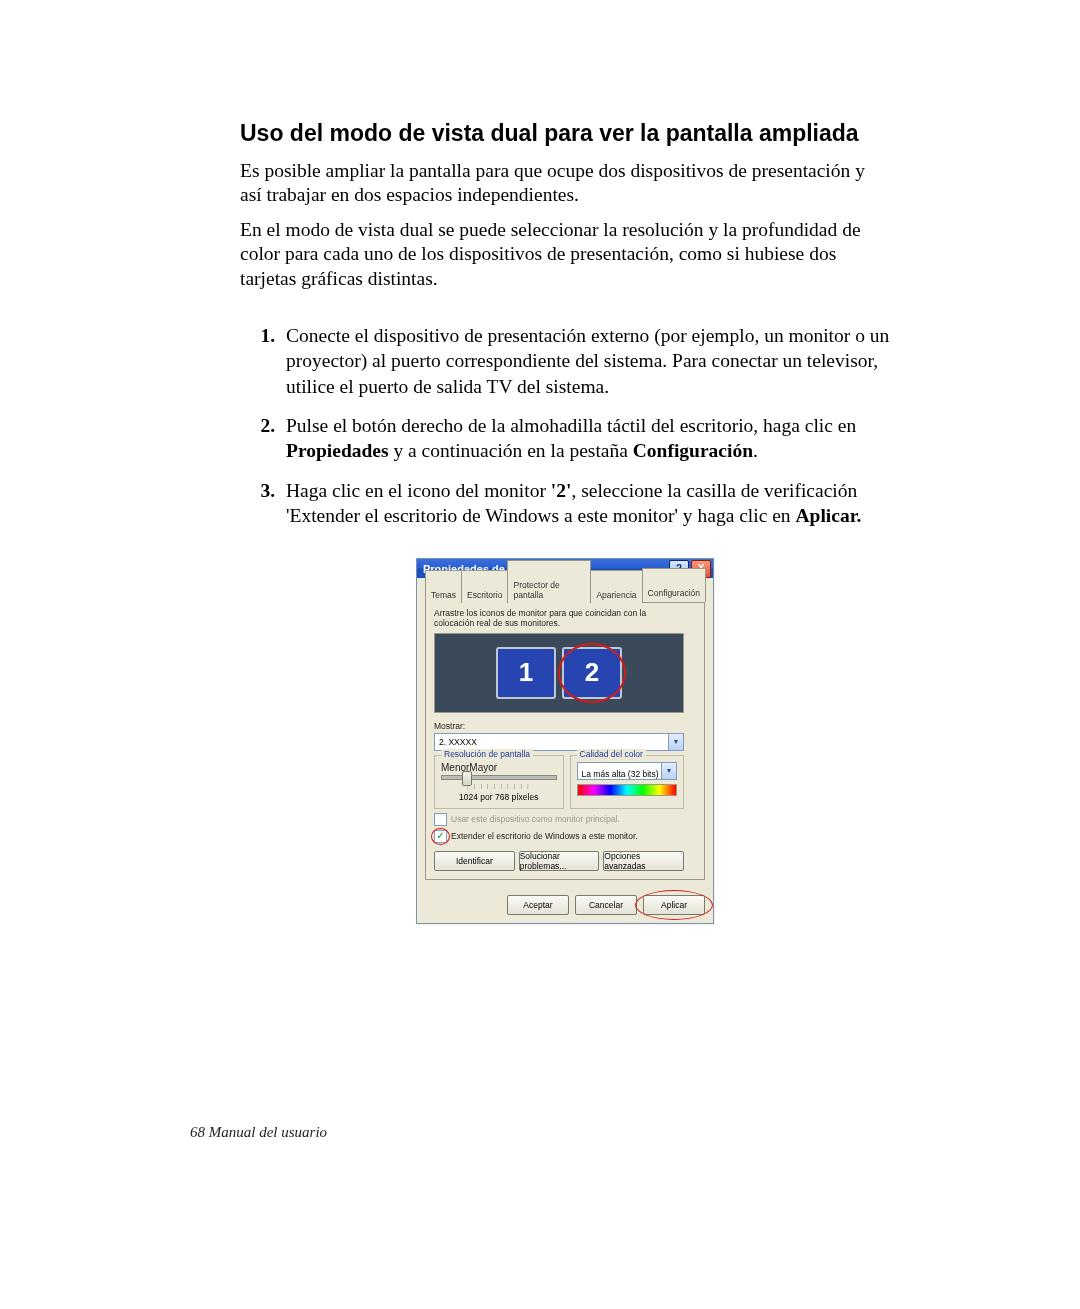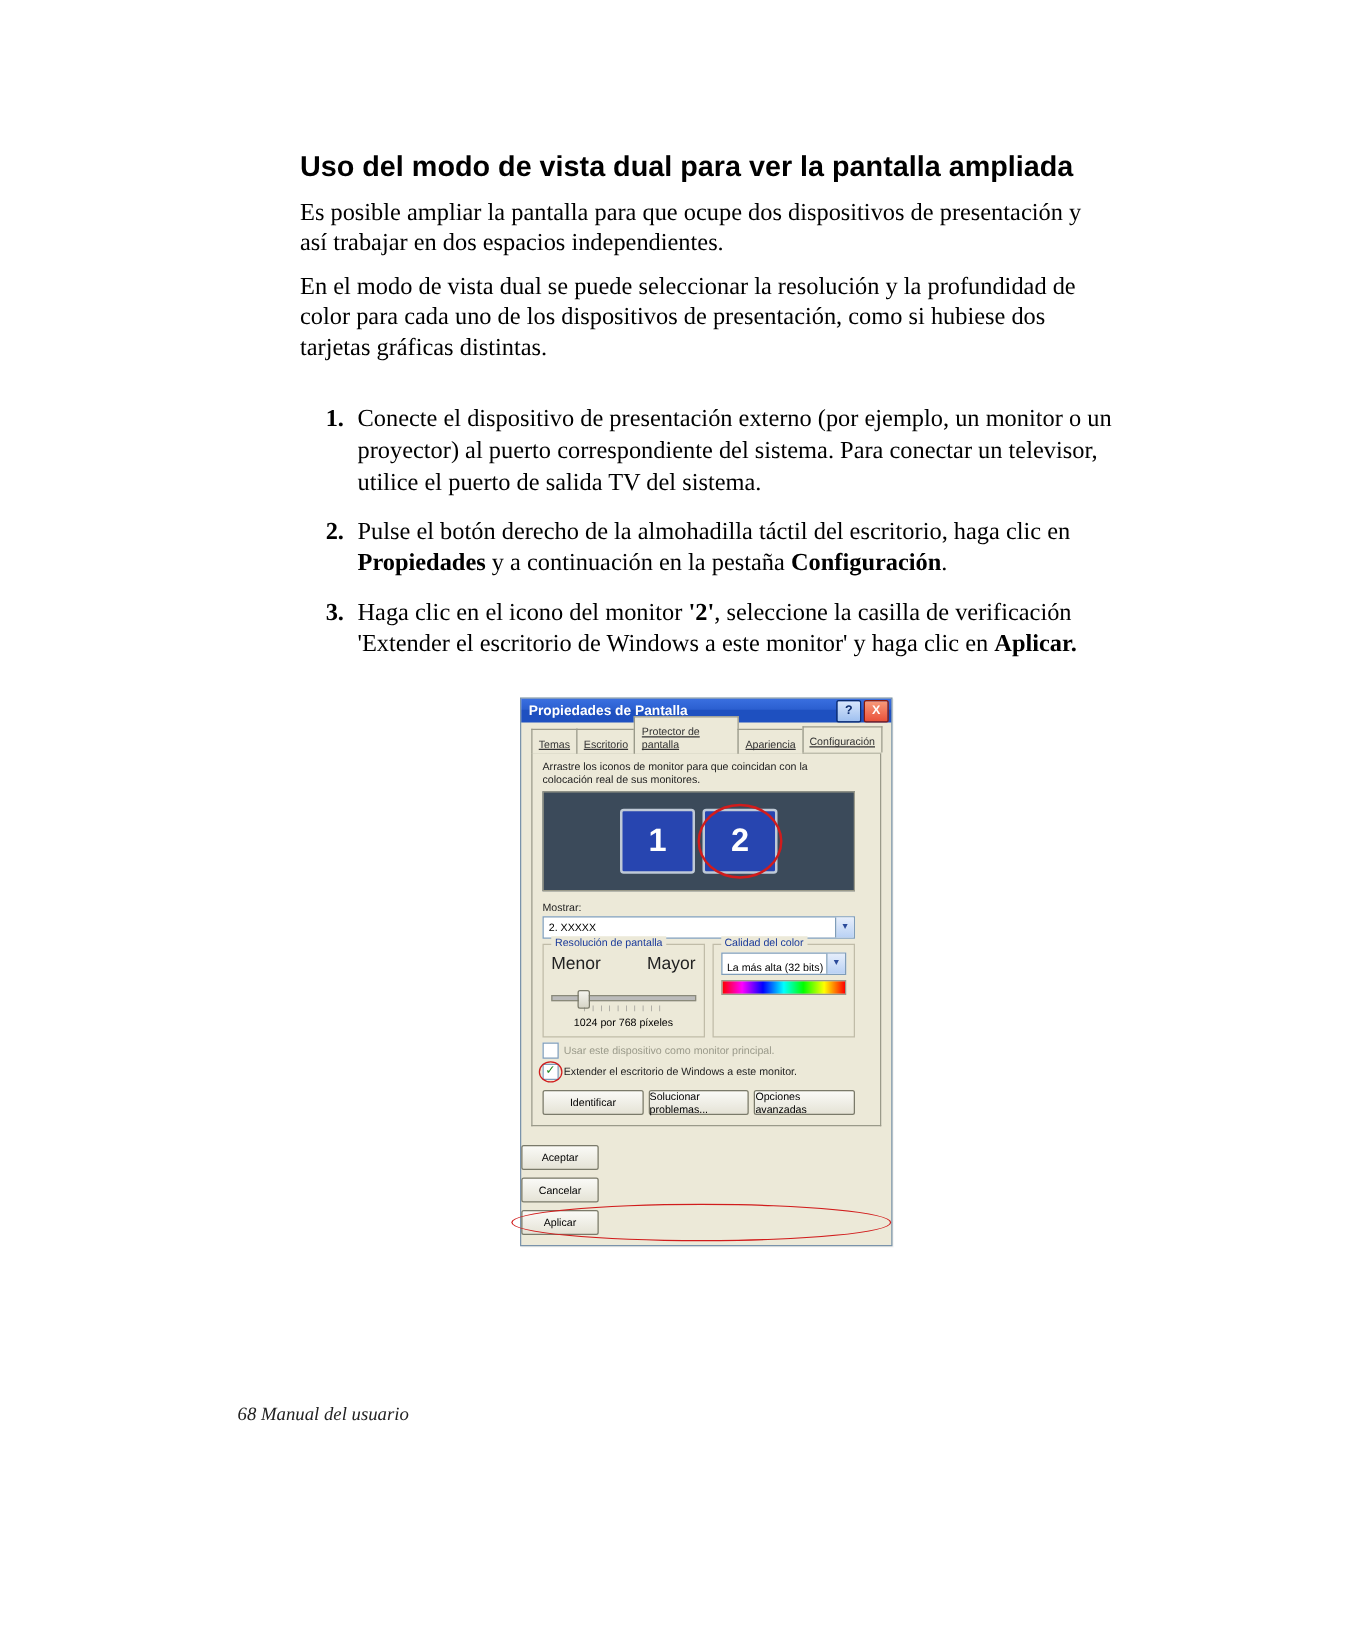--- a/index.html
+++ b/index.html
@@ -93,30 +93,29 @@
   .xp-body {
     padding: 6px 8px 8px 8px;
   }
   .xp-tabs {
     display: flex;
     align-items: flex-end;
     border-bottom: 1px solid #9a9a8a;
     height: 18px;
   }
   .xp-tab {
-    padding: 6px 5px 3px 5px;
+    padding: 19px 5px 3px 5px;
     border: 1px solid #9a9a8a;
     border-bottom: none;
     margin-right: -1px;
     background: #ece9d8;
     font-size: 8.5px;
     color: #333;
     position: relative;
     top: 1px;
-    text-decoration: underline;
   }
   .xp-tab.active {
     background: #ece9d8;
     z-index: 2;
     top: 0;
     padding-bottom: 4px;
   }
   .xp-tabpanel {
     border: 1px solid #9a9a8a;
     border-top: none;
@@ -207,24 +206,23 @@
     position: absolute;
     top: -7px;
     left: 6px;
     background: #ece9d8;
     padding: 0 3px;
     font-size: 8.5px;
     color: #1a3a9a;
   }
   .slider-row {
     display: flex;
-    justify-content: space-between;
-    font-size: 14px;
+    font-size: 10px;
     color: #222;
-    margin-bottom: 18px;
+    margin-bottom: 2px;
   }
   .slider-track {
     height: 3px;
     background: #bbb;
     border: 1px solid #8a8a7a;
     position: relative;
     margin: 2px 0 2px 0;
   }
   .slider-thumb {
     position: absolute;
@@ -307,21 +305,20 @@
     display: flex;
     align-items: center;
     justify-content: center;
     border-radius: 2px;
   }
   .ok-row {
     display: flex;
     justify-content: flex-end;
     gap: 6px;
     padding: 7px 8px 8px 0;
-    flex-direction: column;
   }
   .ok-row .xp-btn { flex: 0 0 auto; width: 60px; }
   .apply-wrap { position: relative; }
   .apply-wrap .red-ring {
     top: -5px; left: -8px; right: -8px; bottom: -5px;
     border-width: 1.5px;
   }
   .checkbox-ring {
     position: absolute;
     left: -3px; top: -2px;

